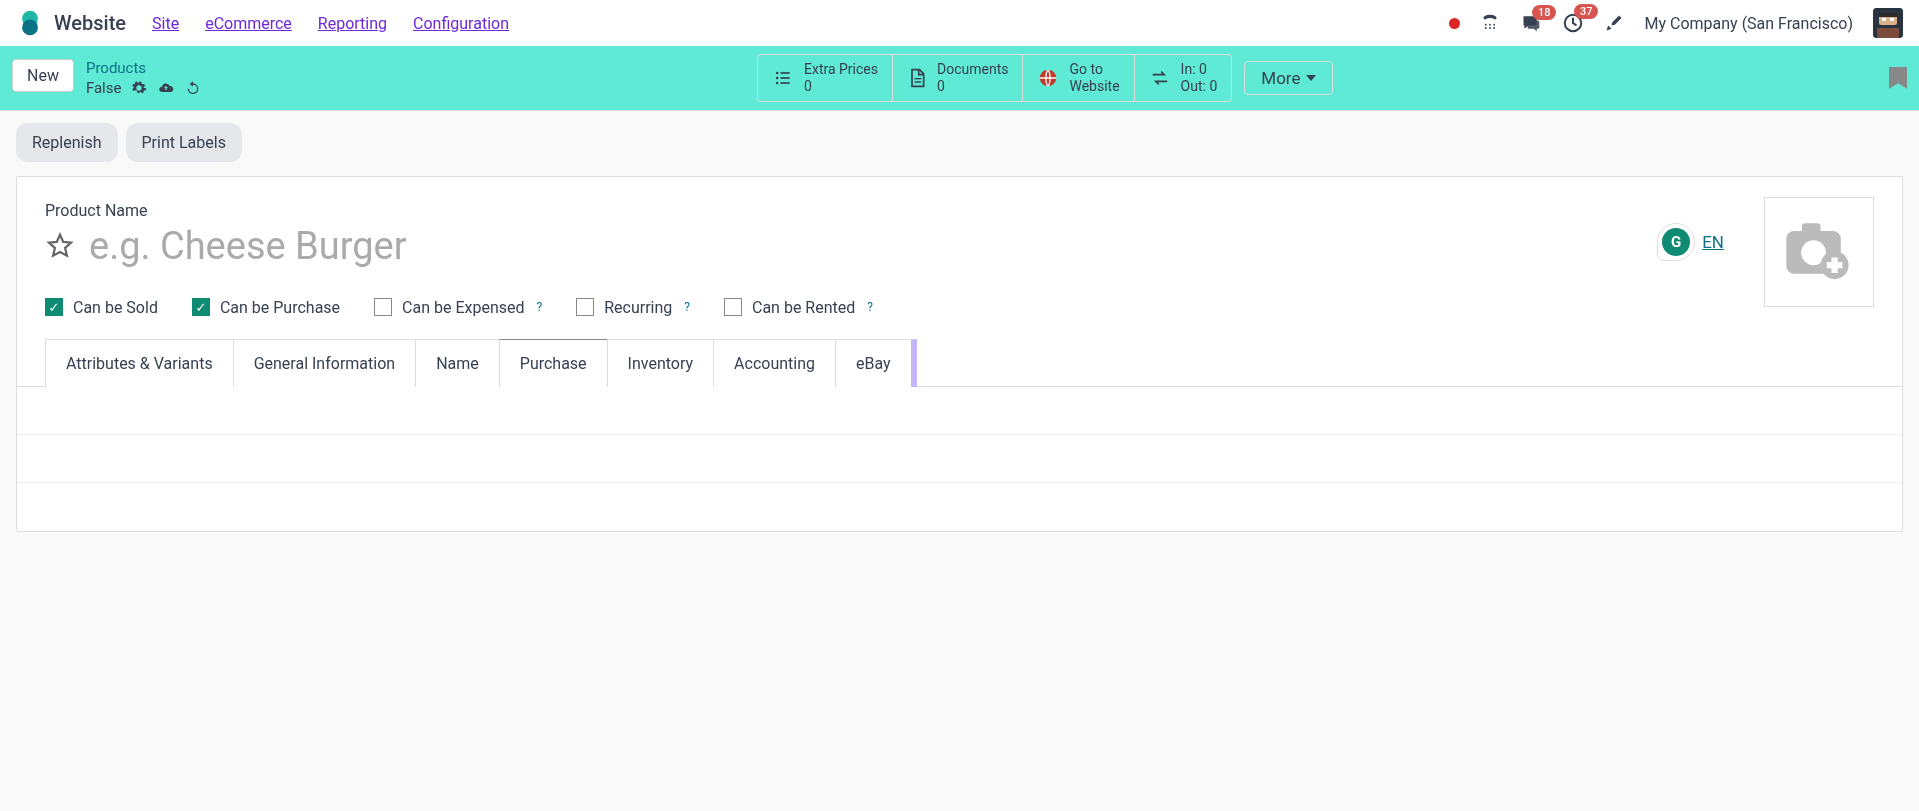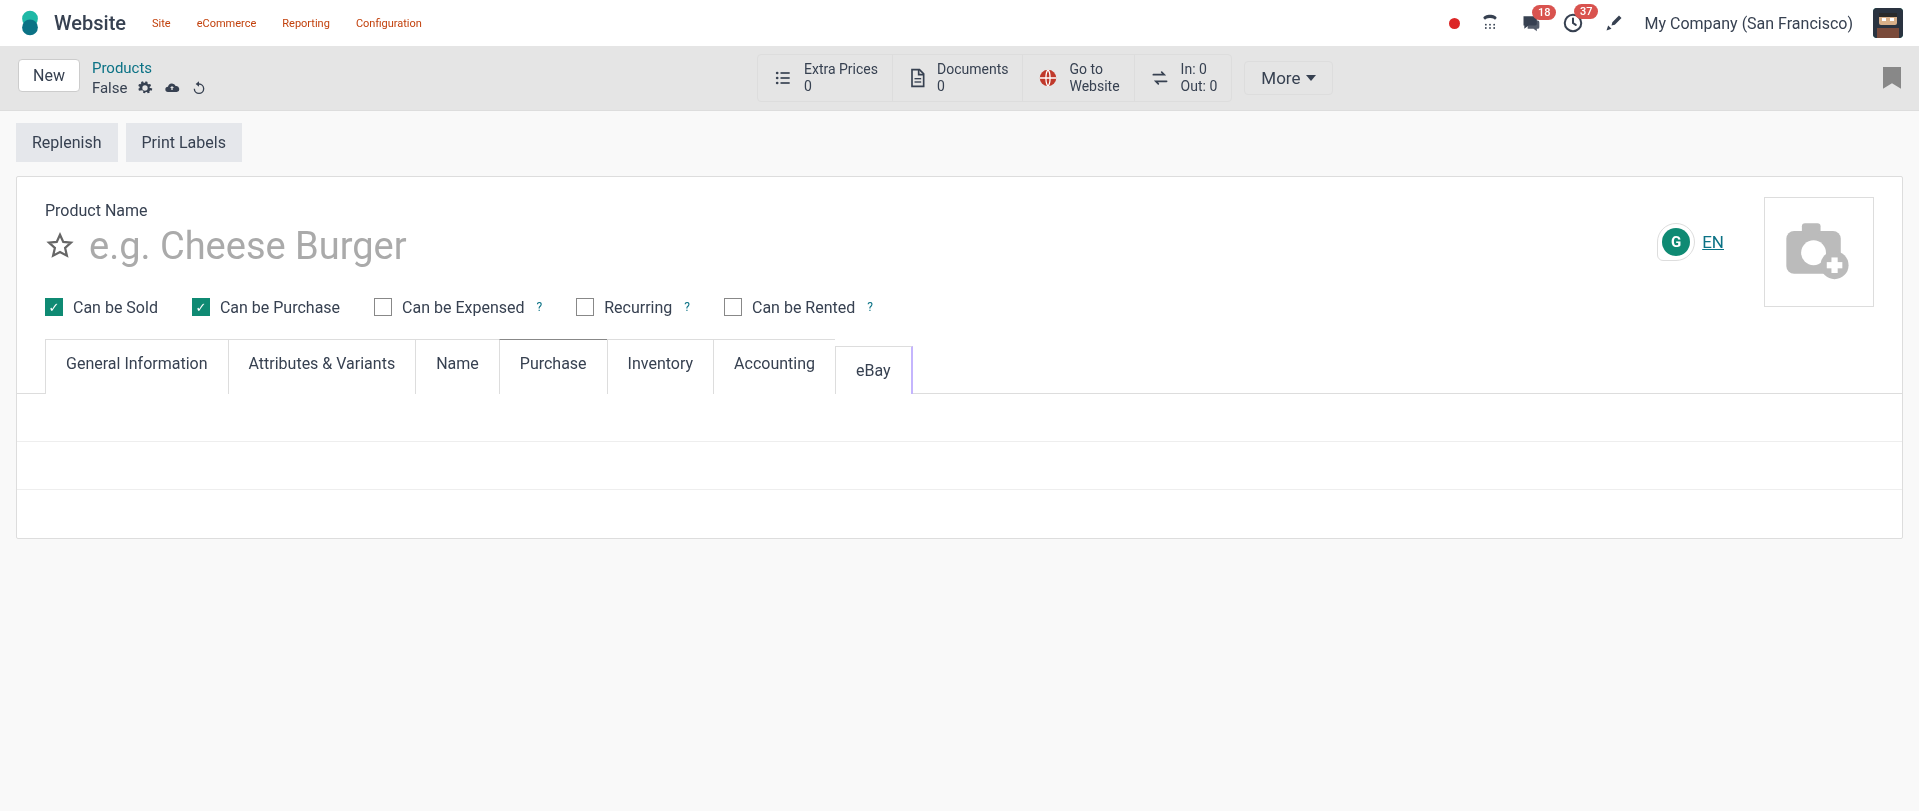--- a/index.html
+++ b/index.html
@@ -4,49 +4,49 @@
 <style>
   * { box-sizing: border-box; margin: 0; padding: 0; font-family: -apple-system, BlinkMacSystemFont, "Segoe UI", Roboto, "Helvetica Neue", Arial, sans-serif; }
   body { background: #f9f9f9; color: #374151; font-size: 14px; }
 
   
   .navbar { height: 46px; background: #fff; display: flex; align-items: center; padding: 0 16px; justify-content: space-between; }
   .nav-left { display: flex; align-items: center; gap: 26px; }
   .logo { width: 28px; height: 28px; display:inline-block; }
   .logo-wrapper { display:flex; align-items:center; gap:10px; }
   .app-name { font-size: 20px; font-weight: 500; color: #374151; }
-  .nav-item { font-size: 11px; color: #c2410c; cursor: pointer; }
+  .nav-item { font-size: 16px; color: #6d28d9; cursor: pointer; text-decoration: underline; }
   .nav-right { display:flex; align-items:center; gap:20px; }
   .dot-red { width:11px; height:11px; border-radius:50%; background:#dc2626; display:inline-block; }
   .icon-slot { position: relative; display: inline-flex; align-items: center; justify-content:flex-start; cursor:pointer; }
   .badge-red { position:absolute; top:-8px; right:-14px; background:#d9534f; color:#fff; border-radius:10px; font-size:11px; padding:1px 6px; font-weight:500;}
   .company-name { font-size: 16px; color:#374151; }
   .avatar { width:30px; height:30px; border-radius:4px; background:#128066; display:inline-block; overflow:hidden; }
 
   
-  .control-row { background:#e5e5e5; padding: 8px 18px; display:flex; align-items:center; justify-content: space-between; border-bottom: 1px solid #ddd;}
+  .control-row { background:#5eead4; padding: 8px 12px; display:flex; align-items:center; justify-content: space-between; border-bottom: 1px solid #ddd;}
   .left-controls { display:flex; align-items:flex-start; gap: 12px; }
   .btn-new { border:1px solid #ccc; background:#fff; padding:6px 14px; font-size:16px; border-radius:4px; cursor:pointer; color:#374151;}
   .breadcrumb-stack { display:flex; flex-direction:column; gap:2px;}
   .breadcrumb-link { color:#0b7285; font-size:15px; cursor:pointer;}
   .breadcrumb-sub { display:flex; align-items:center; gap:10px; font-size:15px; color:#374151;}
   .icon-mini { cursor:pointer; color:#374151;}
 
   .center-stats { display:flex; align-items:stretch; border:1px solid #ddd; border-radius:4px; overflow:hidden;}
   .stat-box { display:flex; align-items:center; gap:10px; padding:6px 14px; border-right:1px solid #ddd; font-size:14px; color:#374151; cursor:pointer;}
   .stat-box:last-child { border-right:none;}
   .stat-text { display:flex; flex-direction:column; line-height:1.2;}
   .stat-more { padding:6px 16px; font-size:17px; color:#374151; display:flex; align-items:center; gap:6px; cursor:pointer;}
   .caret-down { width:0; height:0; border-left:5px solid transparent; border-right:5px solid transparent; border-top:6px solid #374151;}
   .bookmark-right { width:18px; height:22px; background:#888; clip-path: polygon(0 0,100% 0,100% 100%,50% 75%,0 100%); cursor:pointer;}
 
   
   .page-body { padding: 12px 16px 0 16px;}
   .action-row { display:flex; gap:8px; margin-bottom:14px;}
-  .action-btn { background:#e5e7eb; border:none; padding:10px 16px; font-size:16px; color:#374151; border-radius:0; cursor:pointer;}
+  .action-btn { background:#e5e7eb; border:none; padding:10px 16px; font-size:16px; color:#374151; border-radius:12px; cursor:pointer;}
 
   
   .sheet { background:#fff; border:1px solid #ddd; border-radius:2px; padding: 24px 28px 0 28px; position:relative;}
   .field-label { font-size:16px; color:#374151; margin-bottom:4px;}
   .title-row { display:flex; align-items:center; gap:14px;}
   .star-outline { width:30px; height:30px; cursor:pointer;}
   .title-input { flex:1; border:none; outline:none; font-size:38px; color:#374151; background:transparent;}
   .title-input::placeholder { color:#aaa; font-weight:400;}
   .lang-indicator { display:flex; align-items:center; gap:8px; margin-left:16px;}
   .g-circle { width:28px; height:28px; border-radius:50%; background:#0f8a73; color:#fff; display:flex; align-items:center; justify-content:center; font-weight:700; font-size:15px;}
@@ -58,21 +58,21 @@
   .checkbox-row { display:flex; gap:34px; margin: 30px 0 22px 0; align-items:center; flex-wrap:wrap;}
   .cb-wrap { display:flex; align-items:center; gap:10px; font-size:16px; cursor:pointer;}
   .cb { width:18px; height:18px; border:1.5px solid #888; display:inline-flex; align-items:center; justify-content:center; color:#fff; font-size:13px;}
   .cb.checked { background:#0f8a73; border-color:#0f8a73;}
   .help-q { color:#0b7285; vertical-align:super; font-size:12px; margin-left:2px; cursor:pointer;}
 
   
   .tabs { display:flex; border-bottom:1px solid #ddd; margin: 0 -28px;}
   .tabs-inner { display:flex; margin-left:28px;}
   .tab { padding:14px 20px; font-size:16px; color:#374151; border:1px solid #ddd; border-bottom:none; margin-bottom:-1px; background:#fff; cursor:pointer; border-right:none;}
-  .tab:last-child { border-right:2px solid #c4b5fd;margin-top:7px;}
+  .tab:last-child { border-right:6px solid #c4b5fd;}
   .tab.active { border-top:1px solid #888; background:#fff; position:relative;}
   .tab:not(.active) { background:#fff; }
   
   .tab.active::after { content:''; position:absolute; left:0; right:0; bottom:-1px; height:1px; background:#fff;}
 
   
   .tbl-head { display:flex; padding:14px 16px; font-size:16px; color:#374151; border-bottom:1px solid #ddd; margin:0 -28px;}
   .col-vendor { flex: 0 0 50%;}
   .col-price { flex: 0 0 60px;}
   .col-currency { flex: 0 0 120px;}
@@ -301,22 +301,22 @@
       </label>
       <label class="cb-wrap">
         <span class="cb"></span>
         <span>Can be Rented</span>
         <span class="help-q">?</span>
       </label>
     </div>
 
     <div class="tabs">
       <div class="tabs-inner">
+        <div class="tab">Attributes &amp; Variants</div>
         <div class="tab">General Information</div>
-        <div class="tab">Attributes &amp; Variants</div>
         <div class="tab">Name</div>
         <div class="tab active">Purchase</div>
         <div class="tab">Inventory</div>
         <div class="tab">Accounting</div>
         <div class="tab">eBay</div>
       </div>
     </div>
 
 
     <div class="empty-row"></div>

